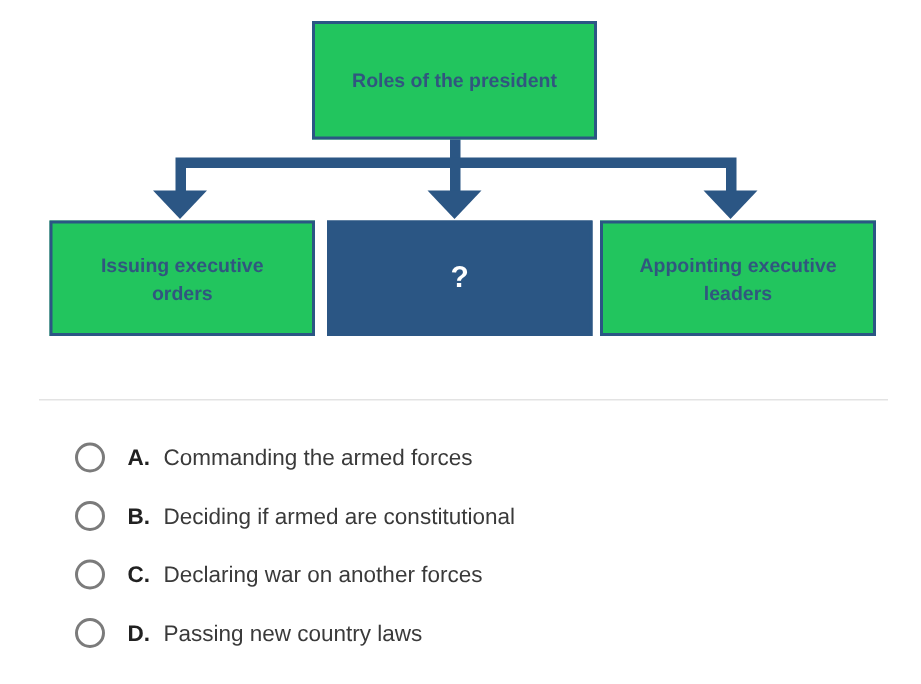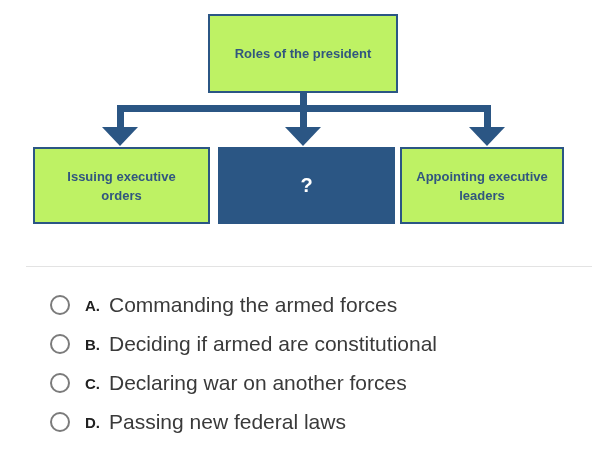--- a/index.html
+++ b/index.html
@@ -28,21 +28,21 @@
   .diagram {
     position: absolute;
     top: 0; left: 0;
     width: 614px;
     height: 250px;
   }
   .node {
     position: absolute;
     box-sizing: border-box;
     border: 2px solid var(--blue);
-    background: #bef264;
+    background: #22c55e;
     color: var(--box-text);
     font-weight: bold;
     font-size: 13px;
     line-height: 19px;
     display: flex;
     align-items: center;
     justify-content: center;
     text-align: center;
     padding: 4px 12px;
   }
@@ -57,21 +57,21 @@
   .node.child-mid {
     left: 218px; top: 147px;
     width: 177px; height: 77px;
     background: var(--blue);
     border-color: var(--blue);
     color: var(--qmark);
     font-size: 20px;
   }
   .node.child-right {
     left: 400px; top: 147px;
-    width: 164px; height: 77px;
+    width: 184px; height: 77px;
   }
   .conn {
     position: absolute;
     background: var(--blue);
   }
   .stem-root   { left: 300px; top: 93px;  width: 7px;  height: 19px; }
   .hbar        { left: 117px; top: 105px; width: 374px; height: 7px; }
   .stem-left   { left: 117px; top: 112px; width: 7px;  height: 16px; }
   .stem-mid    { left: 300px; top: 112px; width: 7px;  height: 16px; }
   .stem-right  { left: 484px; top: 112px; width: 7px;  height: 16px; }
@@ -115,21 +115,21 @@
   }
   .opt-letter {
     margin-left: 15px;
     font-weight: bold;
     font-size: 15px;
     color: var(--opt-letter);
     flex: 0 0 auto;
   }
   .opt-text {
     margin-left: 9px;
-    font-size: 21px;
+    font-size: 15px;
     color: var(--opt-text);
   }
 </style>
 </head>
 <body>
 
 <div class="page">
 
   <div class="diagram">
 
@@ -170,17 +170,17 @@
 
     <div class="option-row">
       <div class="radio"></div>
       <span class="opt-letter">C.</span>
       <span class="opt-text">Declaring war on another forces</span>
     </div>
 
     <div class="option-row">
       <div class="radio"></div>
       <span class="opt-letter">D.</span>
-      <span class="opt-text">Passing new federal laws</span>
+      <span class="opt-text">Passing new country laws</span>
     </div>
 
   </div>
 </div>
 
 </body></html>

